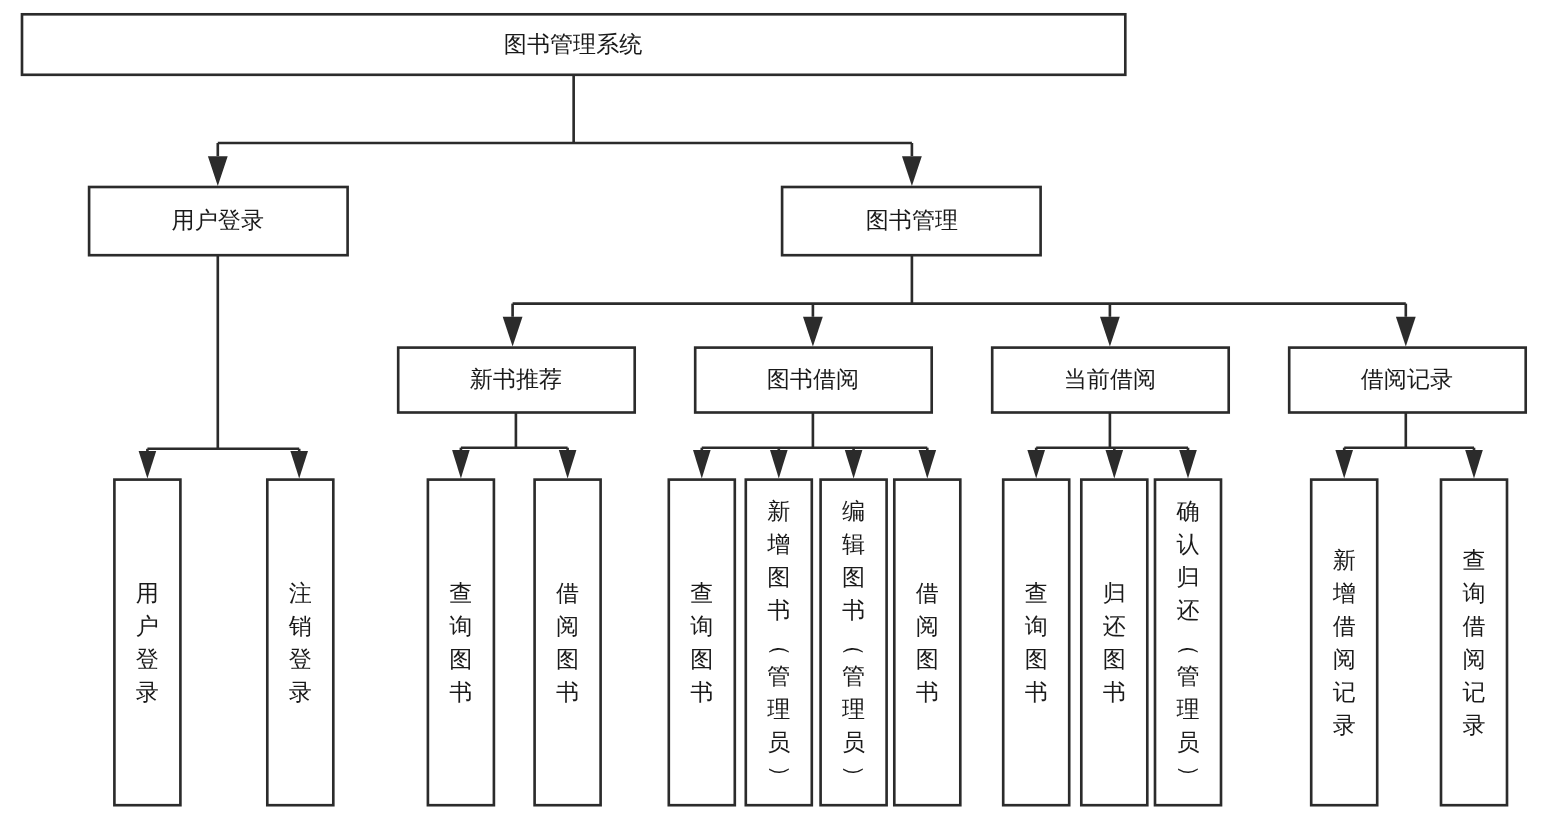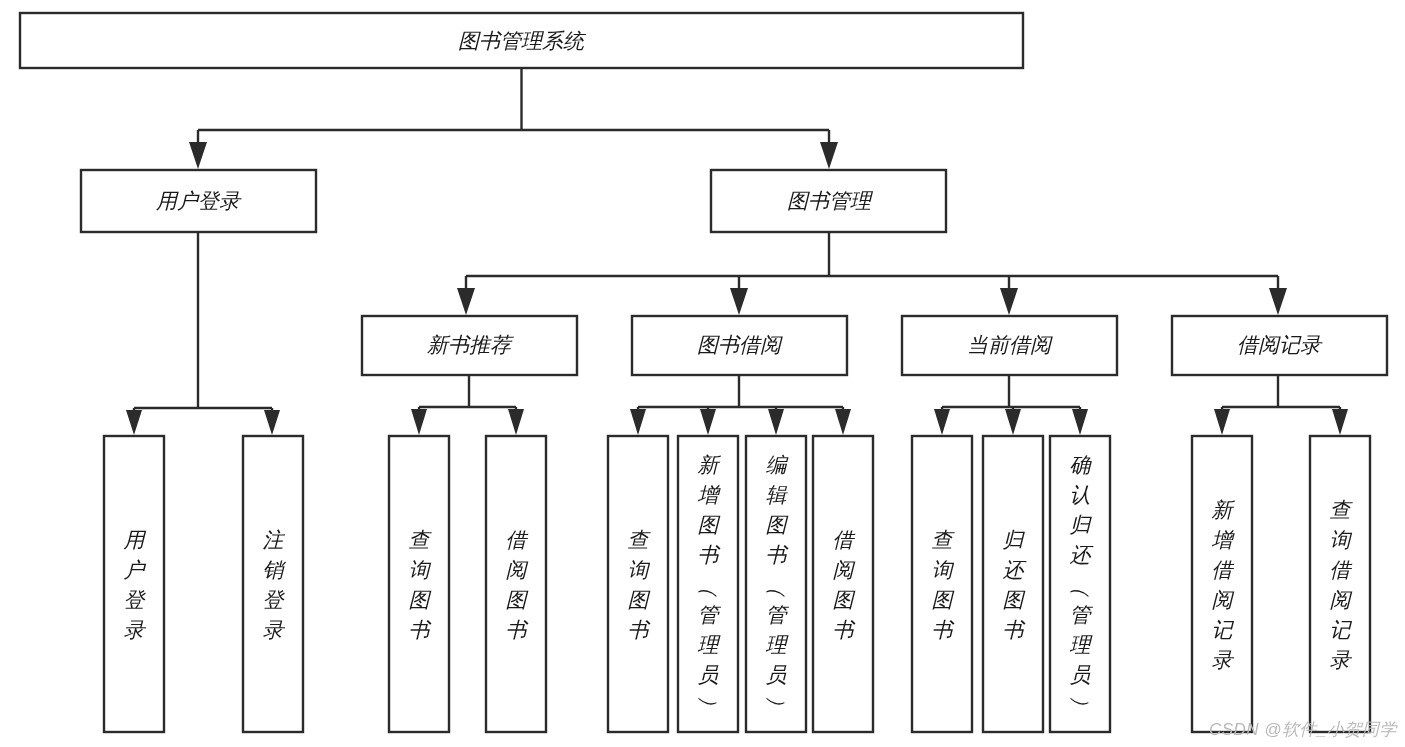--- a/index.html
+++ b/index.html
@@ -10,21 +10,20 @@
   }
   body {
     font-family: "Liberation Sans", "DejaVu Sans", sans-serif;
   }
   #diagram-root {
     position: relative;
     width: 1405px;
     height: 747px;
     background: #ffffff;
     overflow: hidden;
-    font-style: italic;
   }
   svg#flowchart {
     position: absolute;
     top: 0;
     left: 0;
     width: 1405px;
     height: 747px;
     display: block;
   }
   .node-box {
@@ -286,14 +285,13 @@
           <text class="node-label" x="1340" y="571">借</text>
           <text class="node-label" x="1340" y="601">阅</text>
           <text class="node-label" x="1340" y="631">记</text>
           <text class="node-label" x="1340" y="661">录</text>
           <title>查询借阅记录</title>
         </g>
       </g>
 
   </svg>
 
-  <div class="watermark">CSDN @软件_小贺同学</div>
 </div>
 
 </body></html>

